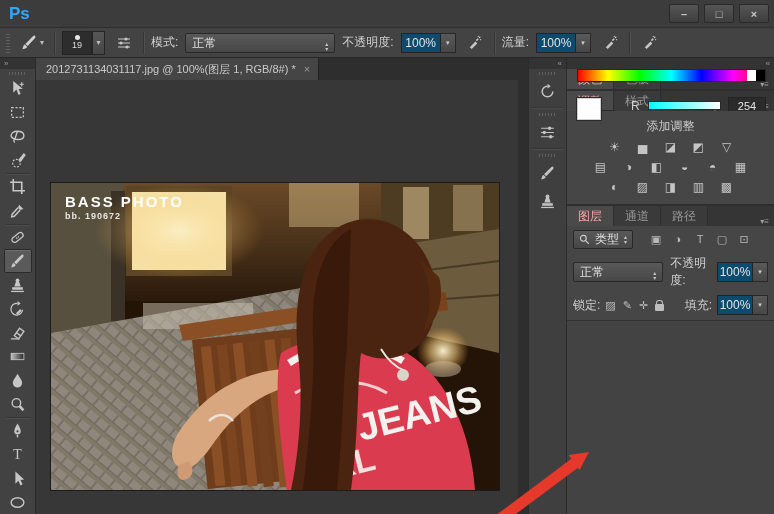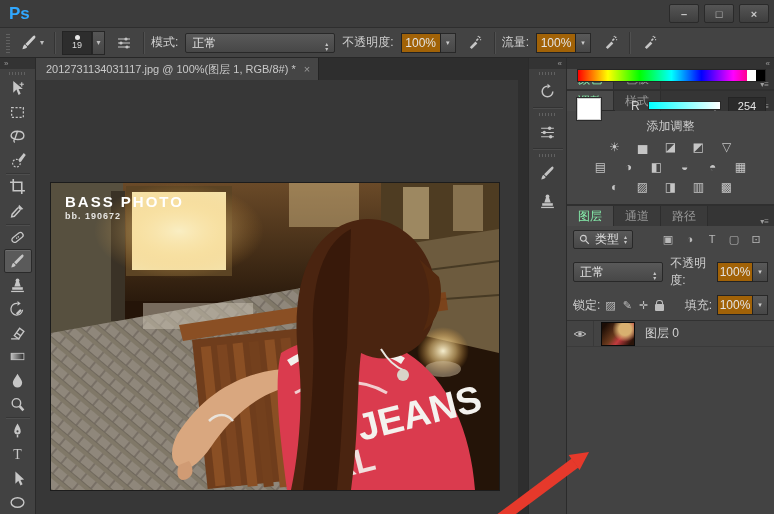--- a/index.html
+++ b/index.html
@@ -33,21 +33,21 @@
   .brush-size{ font-size:9px; color:#ddd; line-height:10px; }
   .caret-btn{ width:13px; height:24px; display:flex; align-items:center; justify-content:center;
               background:linear-gradient(#565656,#464646); border:1px solid #262626; }
   .icon-btn{ width:24px; height:22px; display:flex; align-items:center; justify-content:center;
              border-radius:2px; color:#c6c6c6; }
   .dd{ display:flex; align-items:flex-end; justify-content:space-between; height:20px;
        background:linear-gradient(#595959,#474747); border:1px solid #282828; border-radius:2px;
        padding:0 6px; color:#e0e0e0; }
   .updown{ display:flex; flex-direction:column; font-size:6px; line-height:5px; color:#c5c5c5; }
   .combo{ display:flex; }
-  .combo .val{ min-width:40px; height:20px; background:#a16207; border:1px solid #232323;
+  .combo .val{ min-width:40px; height:20px; background:#0c4a6e; border:1px solid #232323;
                color:#e3e3e3; display:flex; align-items:center; justify-content:center; }
   .combo .cbtn{ width:15px; height:20px; background:linear-gradient(#595959,#474747);
                 border:1px solid #282828; border-left:none; display:flex; align-items:center;
                 justify-content:center; font-size:7px; color:#ccc; }
   .opt-label{ color:#cfcfcf; }
 
   
   .workspace{ display:flex; height:456px; }
 
   
@@ -84,21 +84,21 @@
 
   
   .panels{ width:208px; display:flex; flex-direction:column; background:#3f3f3f;
            border-left:1px solid #2b2b2b; }
   .p-topstrip{ height:11px; background:#333; color:#9a9a9a; font-size:8px; line-height:11px;
                text-align:right; padding-right:4px; }
   .panel{ display:flex; flex-direction:column; border-bottom:2px solid #2f2f2f; }
   .tabs{ display:flex; align-items:flex-end; height:20px; background:#353535; }
   .ptab{ height:20px; line-height:20px; padding:0 11px; color:#979797; background:#3a3a3a;
          border-right:1px solid #2d2d2d; font-size:12px; }
-  .ptab.active{ background:#4a4a4a; color:#86efac; }
+  .ptab.active{ background:#4a4a4a; color:#fca5a5; }
   .pmenu{ margin-left:auto; color:#9e9e9e; font-size:8px; padding:0 5px; }
   .pbody{ background:#464646; position:relative; flex:1; }
 
   
   .color-body{ height:107px; }
   .swatches{ position:absolute; left:10px; top:9px; width:44px; height:42px; }
   .sw{ position:absolute; width:24px; height:22px; border:1px solid #cfcfcf; outline:1px solid #2a2a2a; }
   .sw.fg{ left:0; top:0; z-index:2; background:#ffffff; }
   .sw.bg{ left:13px; top:13px; background:#c9fbfb; }
   .channels{ position:absolute; left:64px; right:8px; top:8px; display:flex;
@@ -123,21 +123,21 @@
 
   
   .adj-body{ height:104px; padding:5px 8px;text-align:center; }
   .add-label{ color:#cfcfcf; margin:2px 0 4px; }
   .adjrow{ display:flex; justify-content:center; gap:7px; margin:4px 0; }
   .adj{ width:21px; height:16px; display:flex; align-items:center; justify-content:center;
         font-size:12px; color:#c5c5c5; }
 
   
   .layers-panel{ flex:1; border-bottom:none; }
-  .lrow1{ display:flex; align-items:center; gap:20px; padding:4px 6px 3px; }
+  .lrow1{ display:flex; align-items:center; gap:8px; padding:4px 6px 3px; }
   .kind-dd{ display:flex; align-items:center; gap:5px; height:19px; padding:0 5px;
             background:linear-gradient(#595959,#474747); border:1px solid #282828;
             border-radius:2px; color:#e0e0e0; }
   .f-icons{ display:flex; gap:8px; margin-left:8px; color:#b9b9b9; font-size:11px; }
   .f-icons span{ width:14px; text-align:center; }
   .blend-row,.lock-row{ display:flex; align-items:center; gap:5px; padding:3px 6px; }
   .blend-dd{ width:108px; }
   .lock-icons{ display:flex; gap:7px; align-items:center; color:#bdbdbd; font-size:11px; }
   .lock-css{ width:9px; height:7px; background:#bdbdbd; border-radius:1px; position:relative;
              margin-top:4px; }
@@ -695,29 +695,20 @@
               <span>✛</span>
               <span class="lock-css"></span>
             </div>
             <span class="opt-label" style="margin-left:auto">填充:</span>
             <div class="combo">
               <span class="val" style="min-width:36px">100%</span>
               <span class="cbtn">▾</span>
             </div>
           </div>
           <div class="layers-list">
-            <div class="lyr">
-              <span class="eye-cell">
-                <svg width="14" height="10" viewBox="0 0 16 12">
-                    <use href="#sym-eye" style="color:#c2c2c2"></use>
-                  </svg>
-              </span>
-              <span class="lthumb photo-thumb"></span>
-              <span class="lname">图层 0</span>
-            </div>
           </div>
         </div>
       </section>
     </div>
   </div>
 
   <svg class="arrow-overlay" viewBox="0 0 774 514">
     <line x1="500" y1="519" x2="575" y2="463" stroke="#e6392b" stroke-width="11"></line>
     <polygon points="589,452 579.6,470 568.6,455" fill="#e6392b"></polygon>
   </svg>

